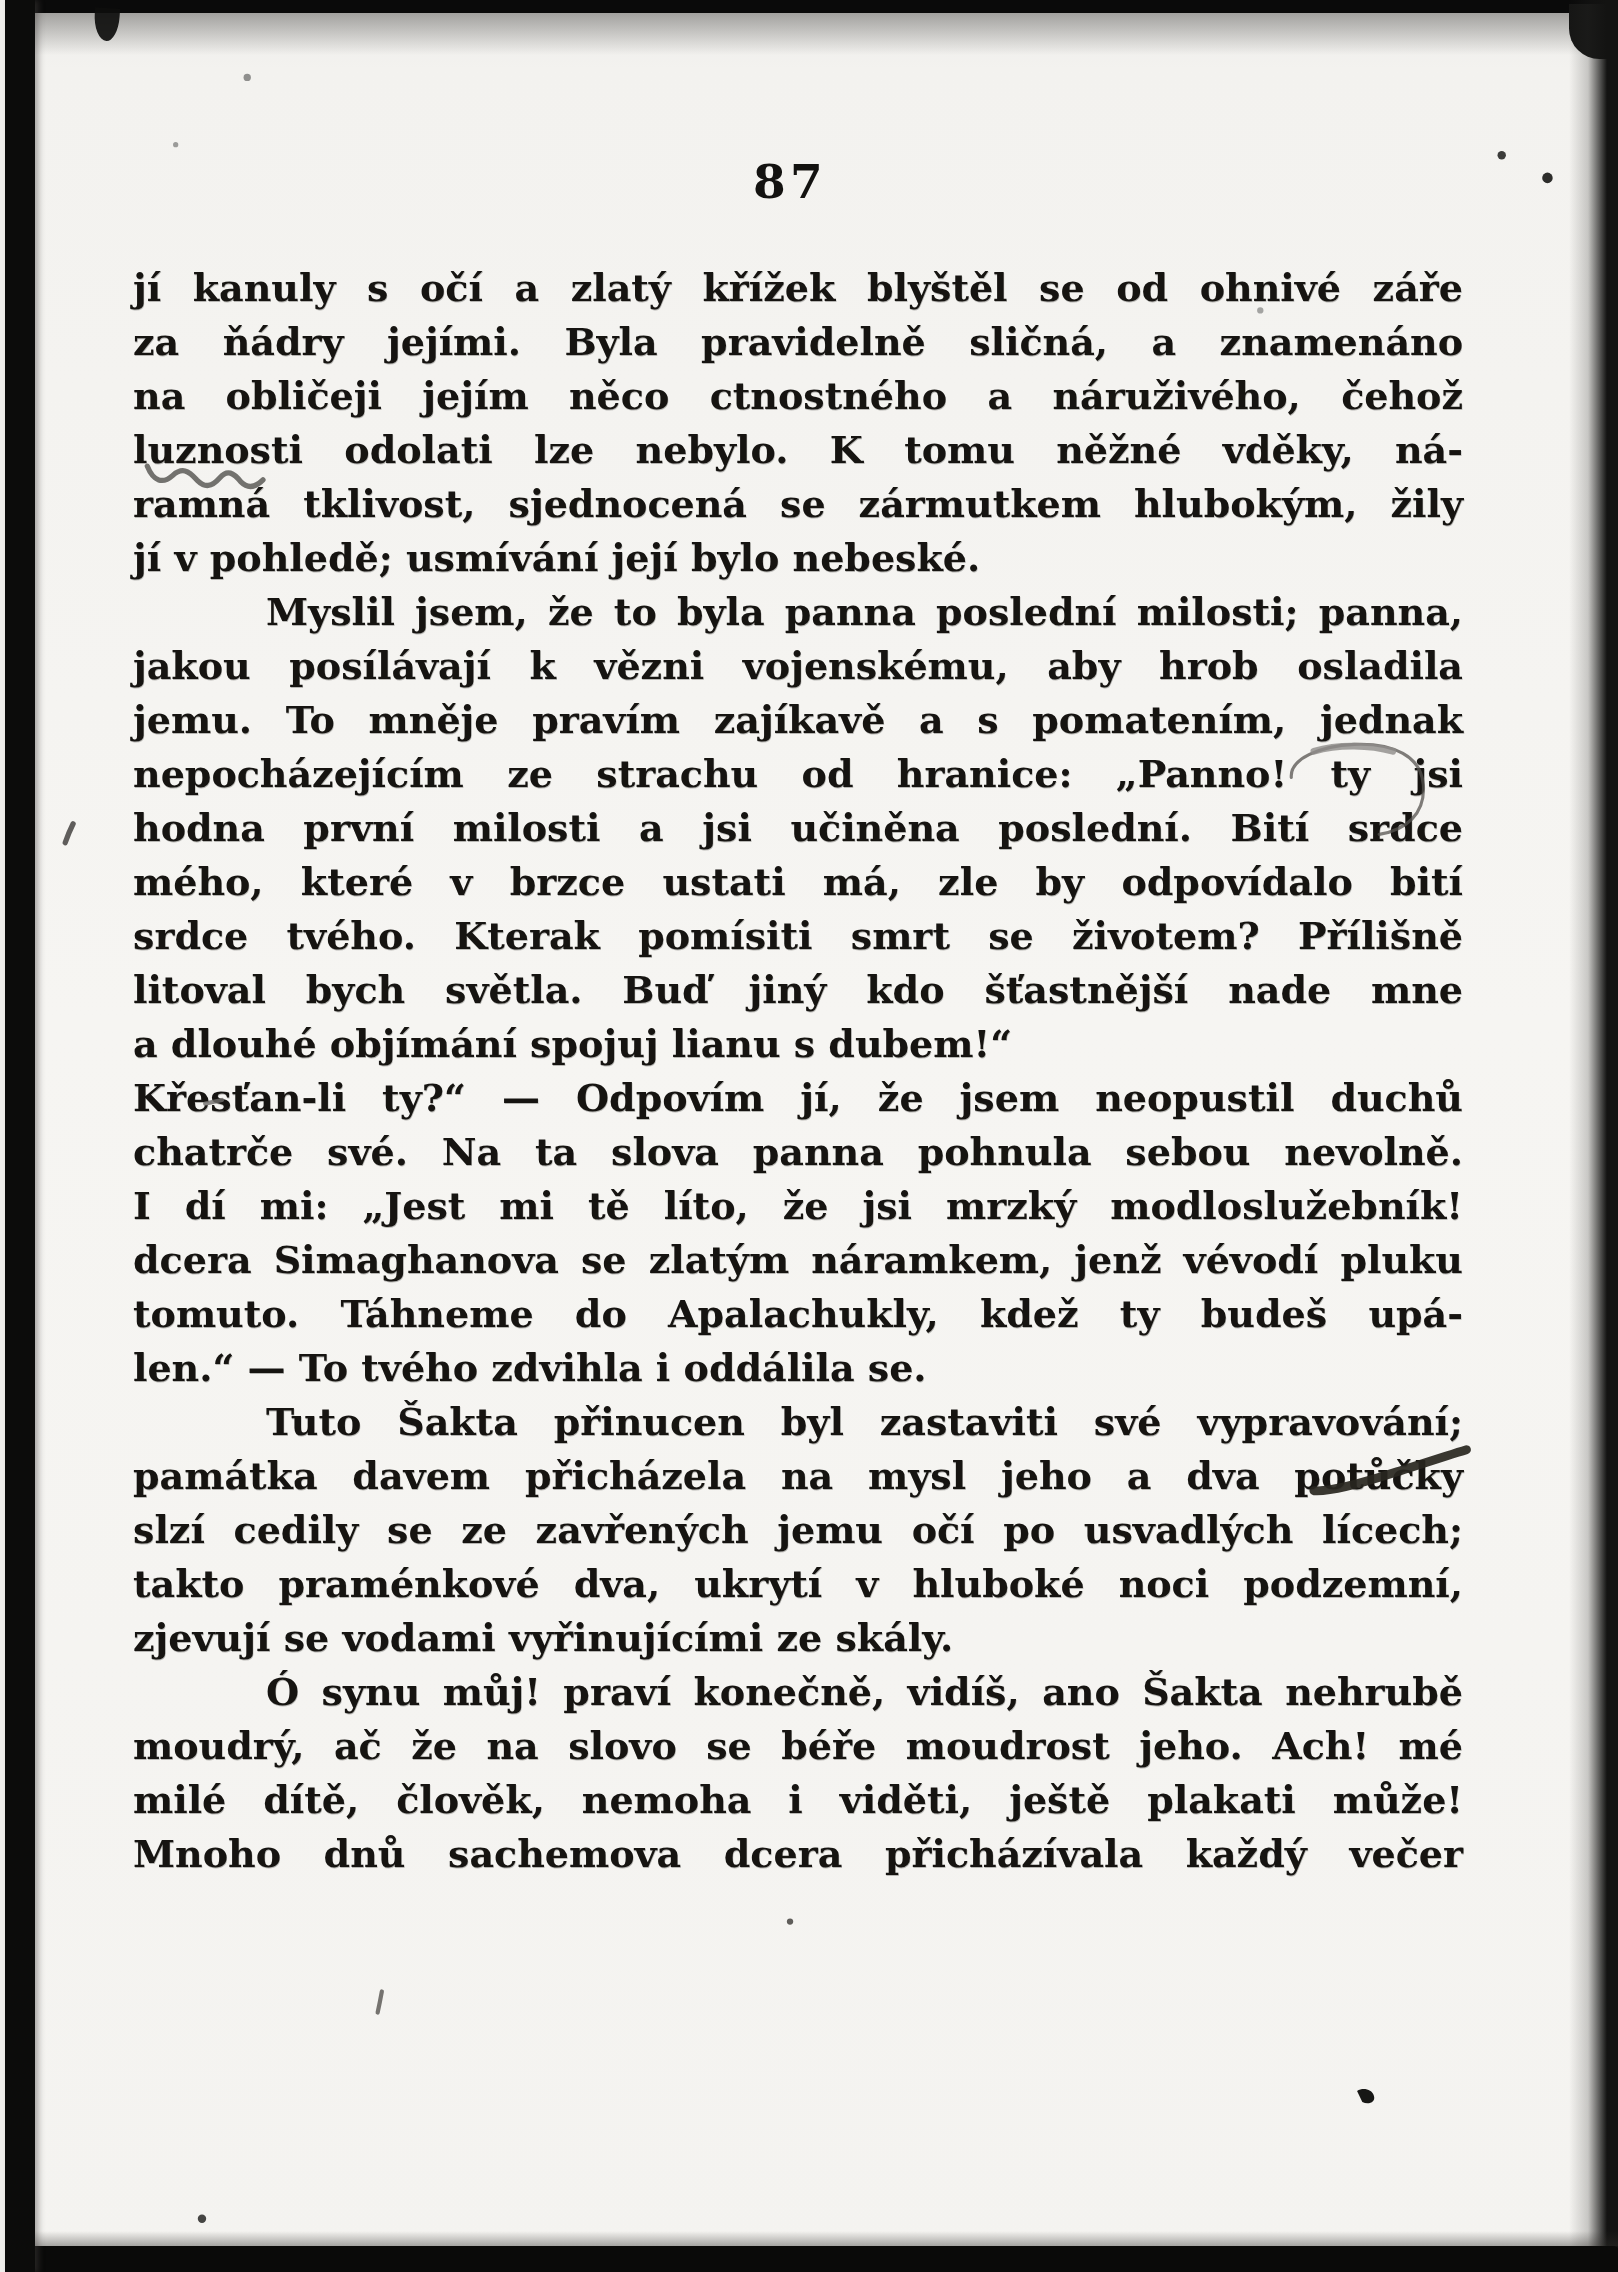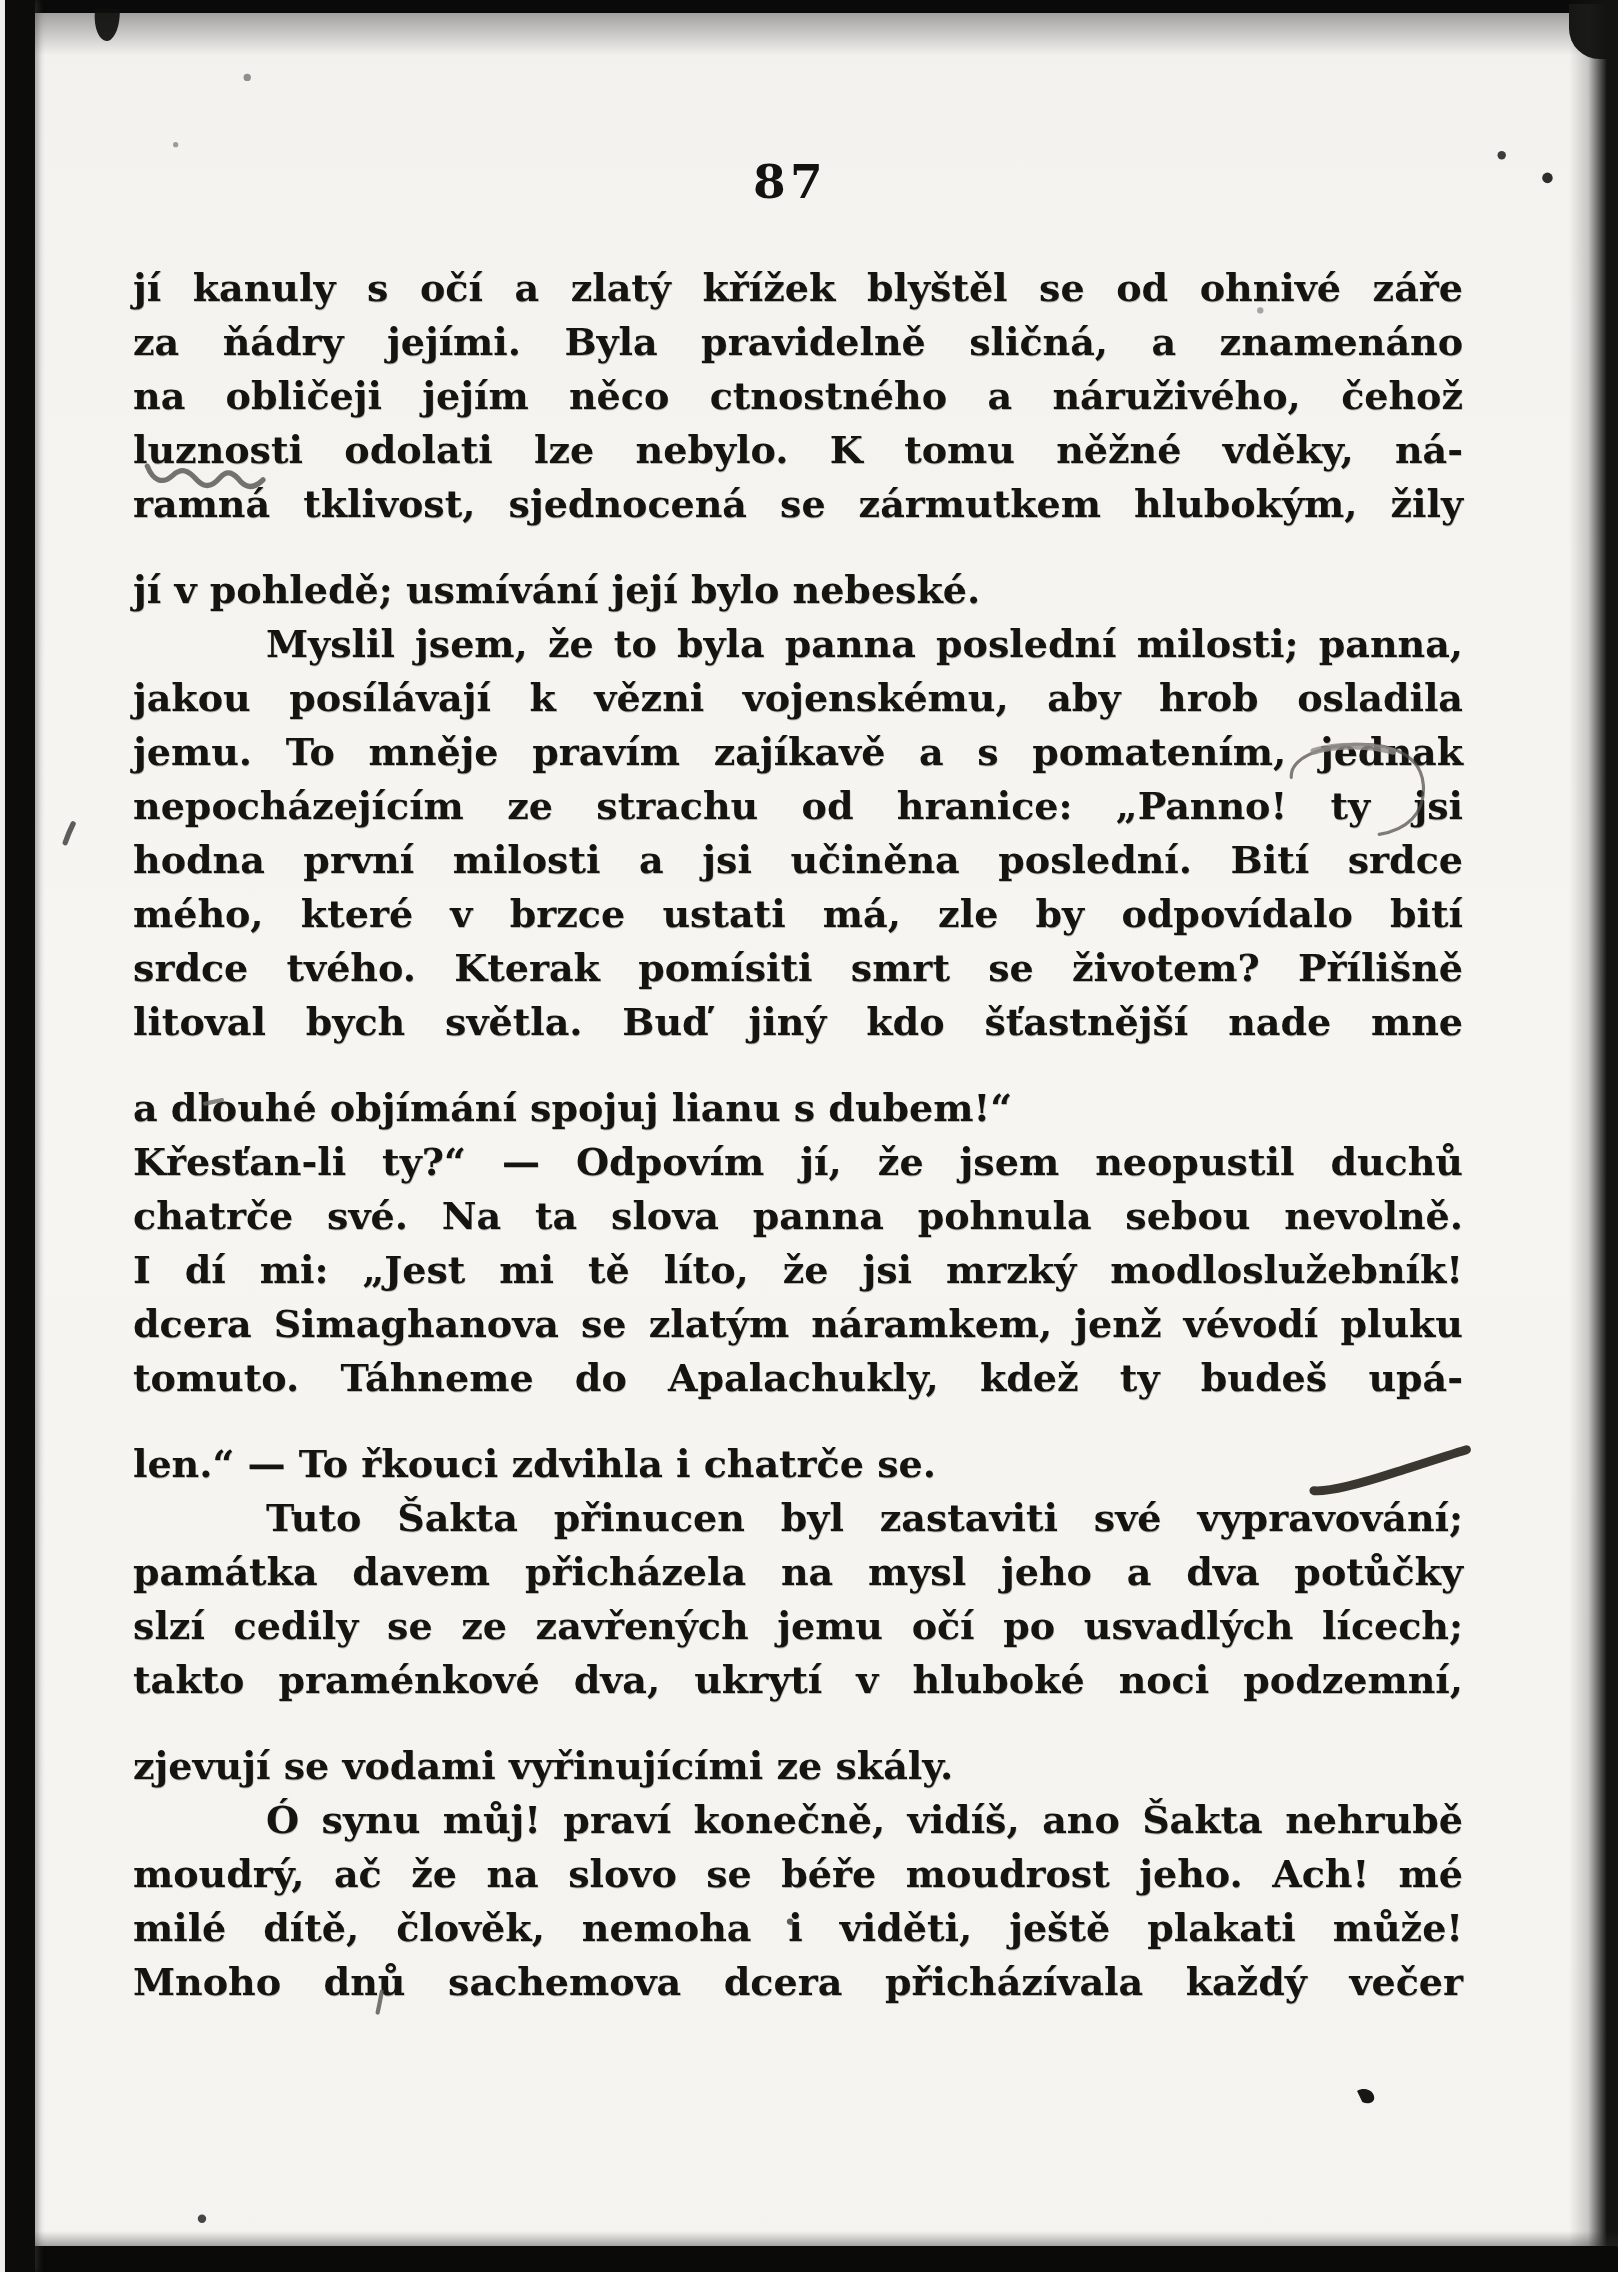--- a/index.html
+++ b/index.html
@@ -39,21 +39,21 @@
     position:absolute;left:133px;top:261px;width:1330px;
     color:#161411;
   }
   .line{
     height:54px;line-height:54px;font-size:38px;font-weight:700;
     text-align:justify;text-align-last:justify;
     text-shadow:0.5px 0.5px 0 rgba(22,20,17,0.28);
     white-space:nowrap;overflow:visible;
   }
   .line.ind{padding-left:133px;}
-  .line.end{text-align-last:left;margin-top:32px;}
+  .line.end{text-align-last:left;}
   
   .marks{position:absolute;inset:0;pointer-events:none;}
 </style>
 </head>
 <body>
 
 <div class="page">
 
   <div class="edge-top"></div>
   <div class="edge-top-fade"></div>
@@ -81,21 +81,21 @@
       <div class="line">hodna první milosti a jsi učiněna poslední. Bití srdce</div>
       <div class="line">mého, které v brzce ustati má, zle by odpovídalo bití</div>
       <div class="line">srdce tvého. Kterak pomísiti smrt se životem? Přílišně</div>
       <div class="line">litoval bych světla. Buď jiný kdo šťastnější nade mne</div>
       <div class="line end">a dlouhé objímání spojuj lianu s dubem!“</div>
       <div class="line">Křesťan-li ty?“ — Odpovím jí, že jsem neopustil duchů</div>
       <div class="line">chatrče své. Na ta slova panna pohnula sebou nevolně.</div>
       <div class="line">I dí mi: „Jest mi tě líto, že jsi mrzký modloslužebník!</div>
       <div class="line">dcera Simaghanova se zlatým náramkem, jenž vévodí pluku</div>
       <div class="line">tomuto. Táhneme do Apalachukly, kdež ty budeš upá-</div>
-      <div class="line end">len.“ — To řkouci zdvihla i chatrče se.</div>
+      <div class="line end">len.“ — To tvého zdvihla i oddálila se.</div>
       <div class="line ind">Tuto Šakta přinucen byl zastaviti své vypravování;</div>
       <div class="line">památka davem přicházela na mysl jeho a dva potůčky</div>
       <div class="line">slzí cedily se ze zavřených jemu očí po usvadlých lícech;</div>
       <div class="line">takto praménkové dva, ukrytí v hluboké noci podzemní,</div>
       <div class="line end">zjevují se vodami vyřinujícími ze skály.</div>
       <div class="line ind">Ó synu můj! praví konečně, vidíš, ano Šakta nehrubě</div>
       <div class="line">moudrý, ač že na slovo se béře moudrost jeho. Ach! mé</div>
       <div class="line">milé dítě, člověk, nemoha i viděti, ještě plakati může!</div>
       <div class="line">Mnoho dnů sachemova dcera přicházívala každý večer</div>
     </div>

